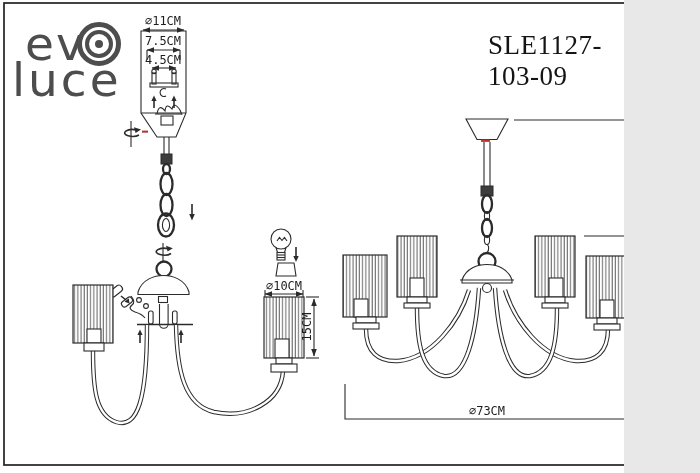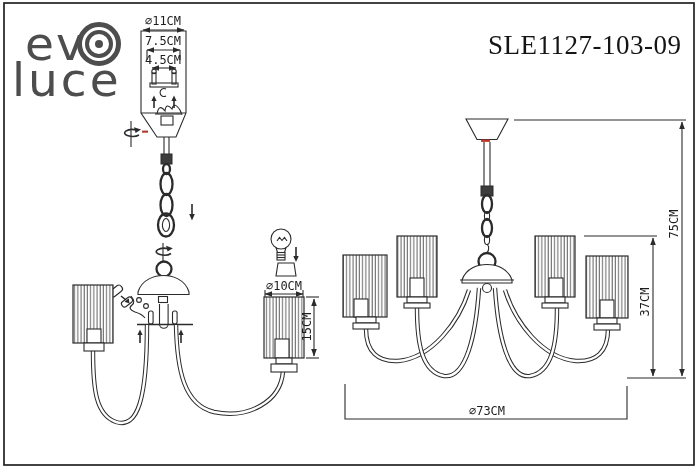--- a/index.html
+++ b/index.html
@@ -1,17 +1,17 @@
 <!DOCTYPE html>
 <html><head>
 <meta charset="utf-8">
 <style>
   html,body{margin:0;padding:0;background:#e8e8e8;}
-  #stage{position:relative;width:700px;height:473px;background:#ffffff;overflow:hidden;
-         font-family:"DejaVu Sans",sans-serif;text-align:center;}
+  #stage{position:relative;width:624px;height:473px;background:#ffffff;overflow:hidden;
+         font-family:"DejaVu Sans",sans-serif;}
   
   #logo{position:absolute;left:0;top:0;width:190px;height:115px;color:#4d4d4d;}
   #logo .l1{position:absolute;left:25px;top:16px;font-size:47px;letter-spacing:2px;
             font-family:"DejaVu Sans",sans-serif;}
   #logo .l2{position:absolute;left:12px;top:52px;font-size:47px;letter-spacing:3px;
             font-family:"DejaVu Sans",sans-serif;}
   #logo .mark{position:absolute;left:77px;top:22px;width:44px;height:44px;border:5px solid #4d4d4d;
               border-radius:50%;box-sizing:border-box;}
   #logo .mark .mid{position:absolute;left:3px;top:3px;width:28px;height:28px;border:4px solid #4d4d4d;
               border-radius:50%;box-sizing:border-box;}

